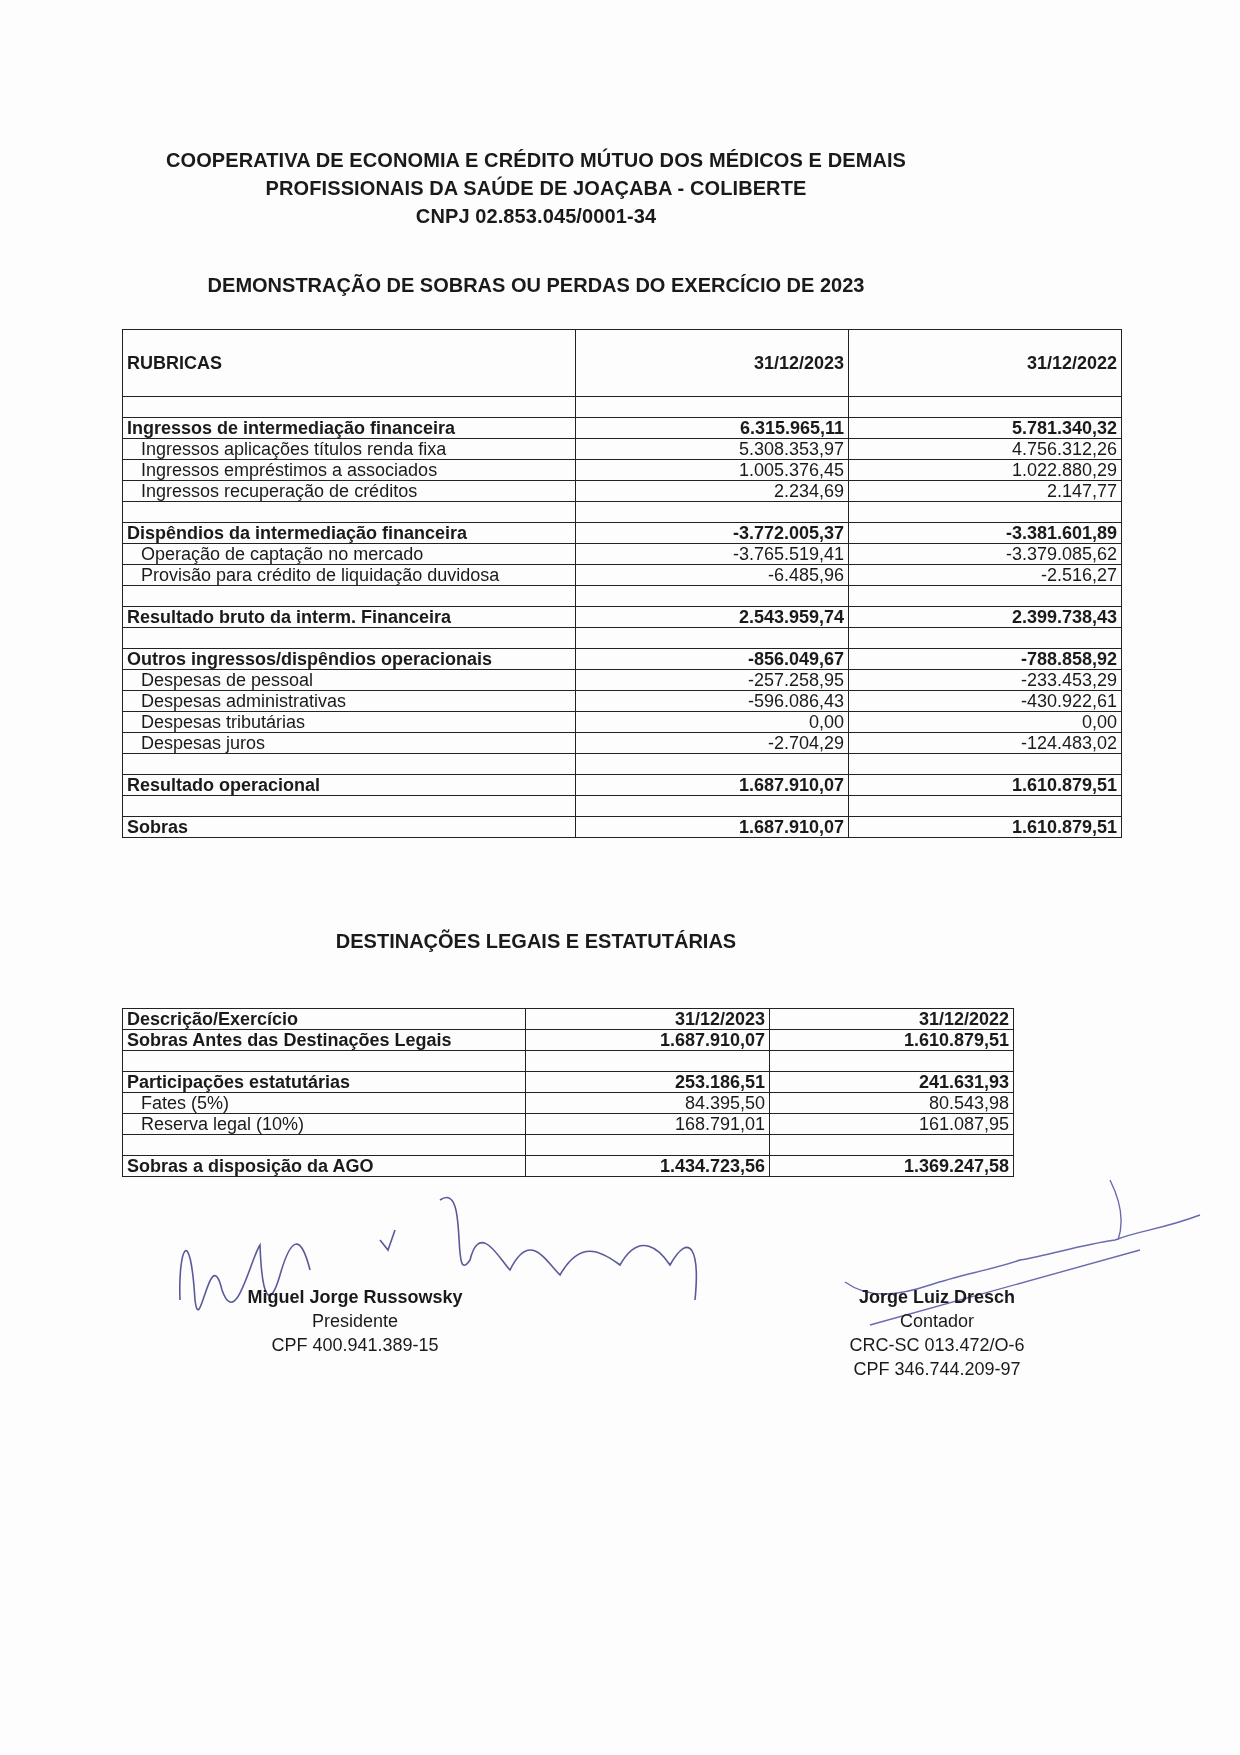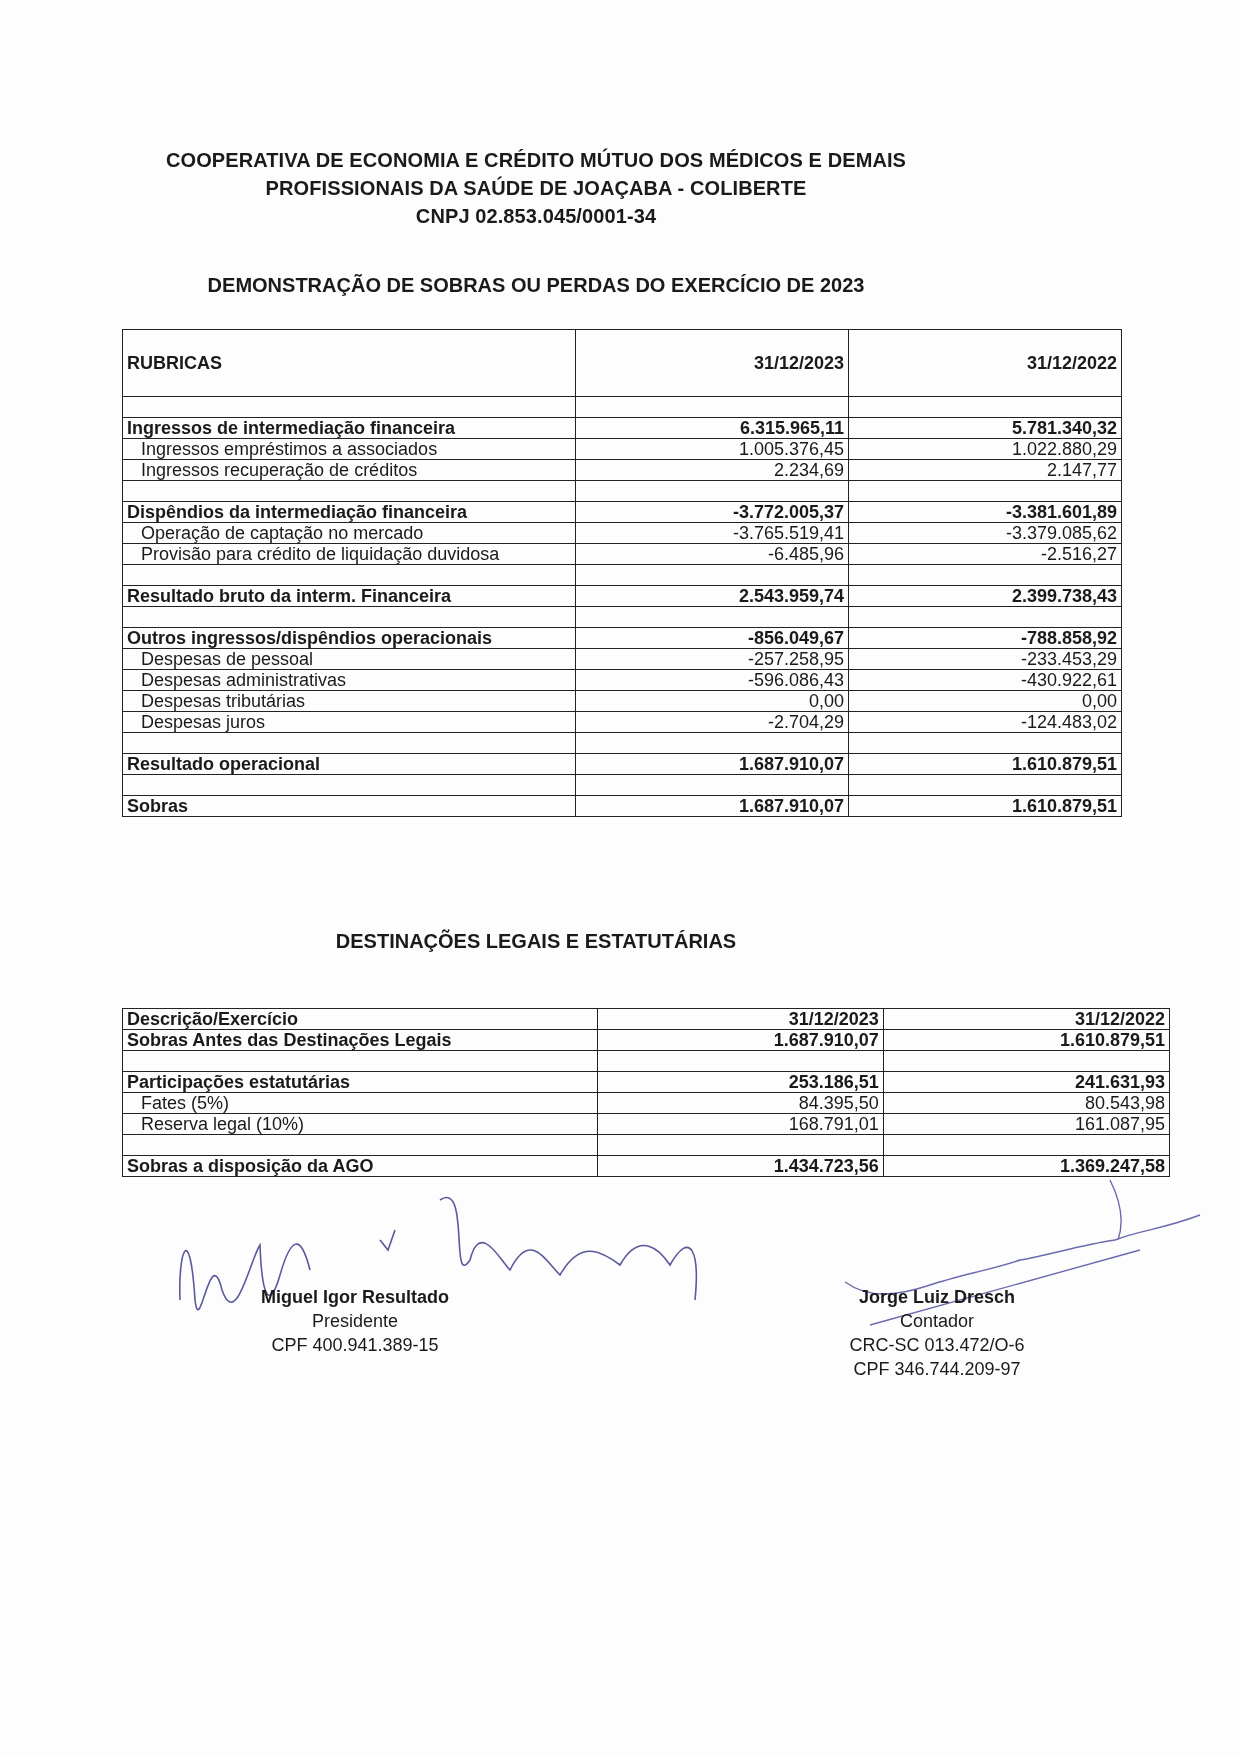--- a/index.html
+++ b/index.html
@@ -12,21 +12,21 @@
   .title2 { top:930px; font-size:20px; }
   table { position:absolute; border-collapse:collapse; font-size:18px; }
   td { border:1.6px solid #222; padding:0 4px; height:20px; line-height:20px; vertical-align:bottom; }
   td.num { text-align:right; }
   tr.b td { font-weight:bold; }
   td.ind { padding-left:18px; }
   #t1 { left:122px; top:329px; width:1000px; }
   #t1 col.c1 { width:448px; } #t1 col.c2 { width:270px; } #t1 col.c3 { width:270px; }
   #t1 tr.head td { height:66px; vertical-align:middle; font-weight:bold; }
   #t1 tr.gap td { height:20px; }
-  #t2 { left:122px; top:1008px; width:1048px; }
+  #t2 { left:122px; top:1008px; width:892px; }
   #t2 col.c1 { width:448px; } #t2 col.c2 { width:270px; } #t2 col.c3 { width:270px; }
   .sig { position:absolute; text-align:center; font-size:18px; line-height:24px; }
   .sig .nm { font-weight:bold; }
   #sig1 { left:240px; top:1285px; width:230px; }
   #sig2 { left:812px; top:1285px; width:250px; }
   svg.scribble { position:absolute; left:0; top:0; pointer-events:none; }
 </style>
 </head>
 <body>
 
@@ -54,20 +54,25 @@
         <td></td>
         <td></td>
         <td></td>
       </tr>
   <tr class="b">
     <td>Ingressos de intermediação financeira</td>
     <td class="num">6.315.965,11</td>
     <td class="num">5.781.340,32</td>
   </tr>
   <tr>
+    <td class="ind">Ingressos aplicações títulos renda fixa</td>
+    <td class="num">5.308.353,97</td>
+    <td class="num">4.756.312,26</td>
+  </tr>
+  <tr>
     <td class="ind">Ingressos empréstimos a associados</td>
     <td class="num">1.005.376,45</td>
     <td class="num">1.022.880,29</td>
   </tr>
   <tr>
     <td class="ind">Ingressos recuperação de créditos</td>
     <td class="num">2.234,69</td>
     <td class="num">2.147,77</td>
   </tr>
   <tr class="gap">
@@ -204,21 +209,21 @@
   </tr>
 </tbody>
   </table>
 
 <svg class="scribble" width="1240" height="1755">
   <path d="M180 1300 C178 1250 190 1220 195 1300 C200 1340 210 1240 222 1290 C236 1330 250 1260 260 1245 C262 1300 270 1310 280 1275 C290 1240 300 1230 310 1270 M380 1240 L388 1250 L395 1230 M440 1200 C470 1180 450 1290 470 1260 C480 1220 500 1260 510 1270 C530 1230 545 1260 560 1275 C580 1240 600 1250 620 1265 C640 1230 660 1250 670 1265 C690 1230 700 1250 695 1300" fill="none" stroke="#5a5a9a" stroke-width="1.6"></path>
   <path d="M845 1282 C870 1300 900 1295 930 1285 C960 1275 990 1270 1020 1260 C1050 1255 1080 1245 1115 1240 C1140 1230 1160 1230 1200 1215 M870 1325 L1140 1250 M1110 1180 C1120 1200 1125 1220 1118 1240" fill="none" stroke="#6a6ab0" stroke-width="1.4"></path>
 </svg>
 
 <div class="sig" id="sig1">
-  <div class="nm">Miguel Igor Resultado</div>
+  <div class="nm">Miguel Jorge Russowsky</div>
   <div>Presidente</div>
   <div>CPF 400.941.389-15</div>
 </div>
 
 <div class="sig" id="sig2">
   <div class="nm">Jorge Luiz Dresch</div>
   <div>Contador</div>
   <div>CRC-SC 013.472/O-6</div>
   <div>CPF 346.744.209-97</div>
 </div>

